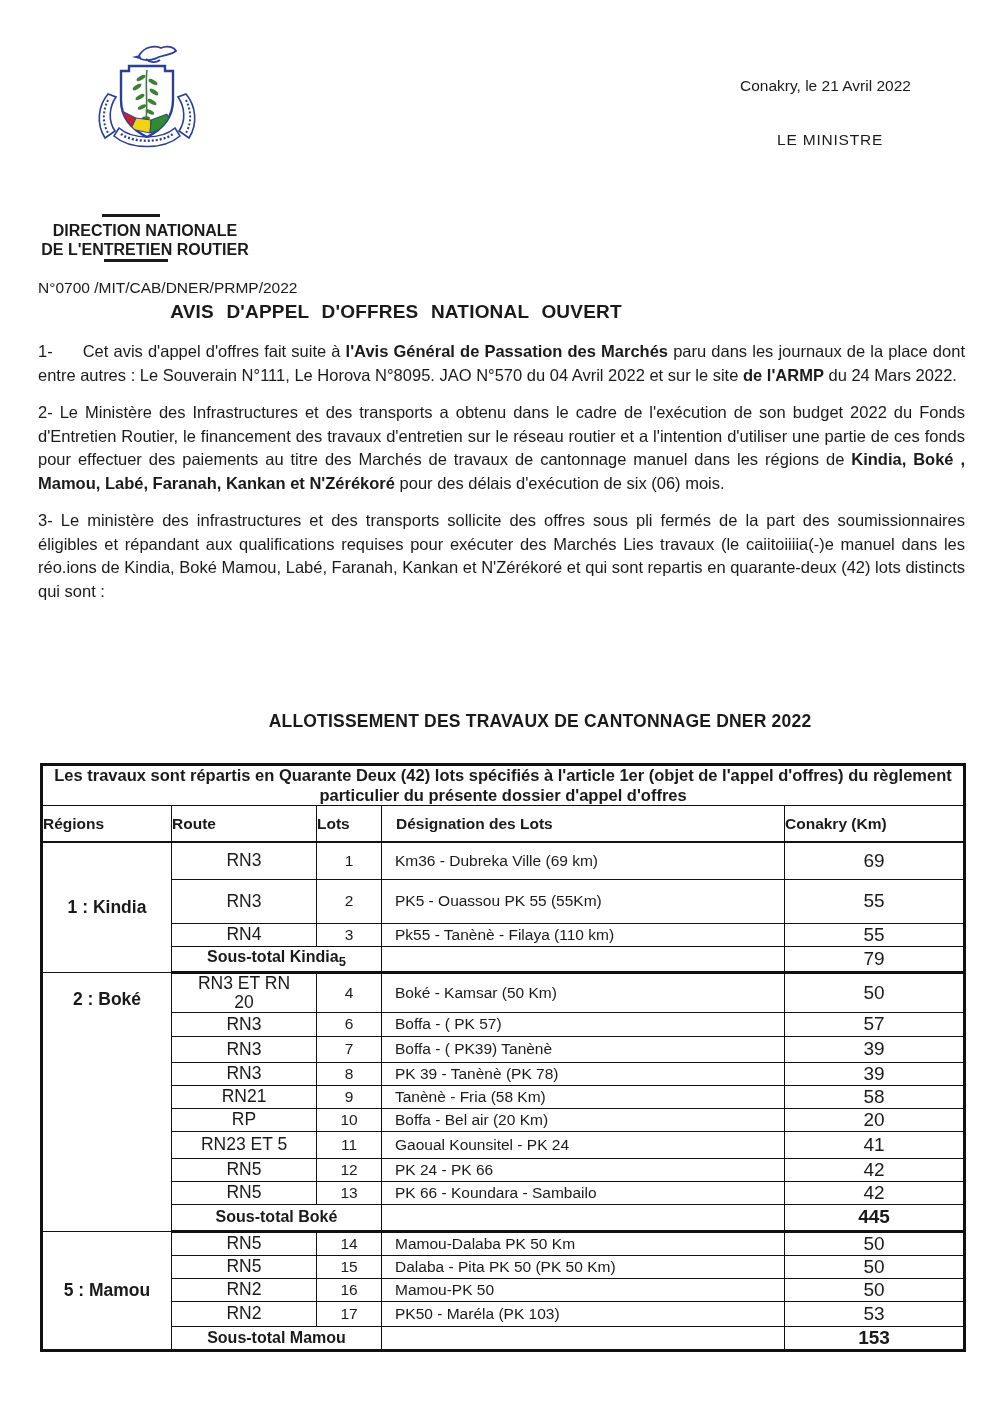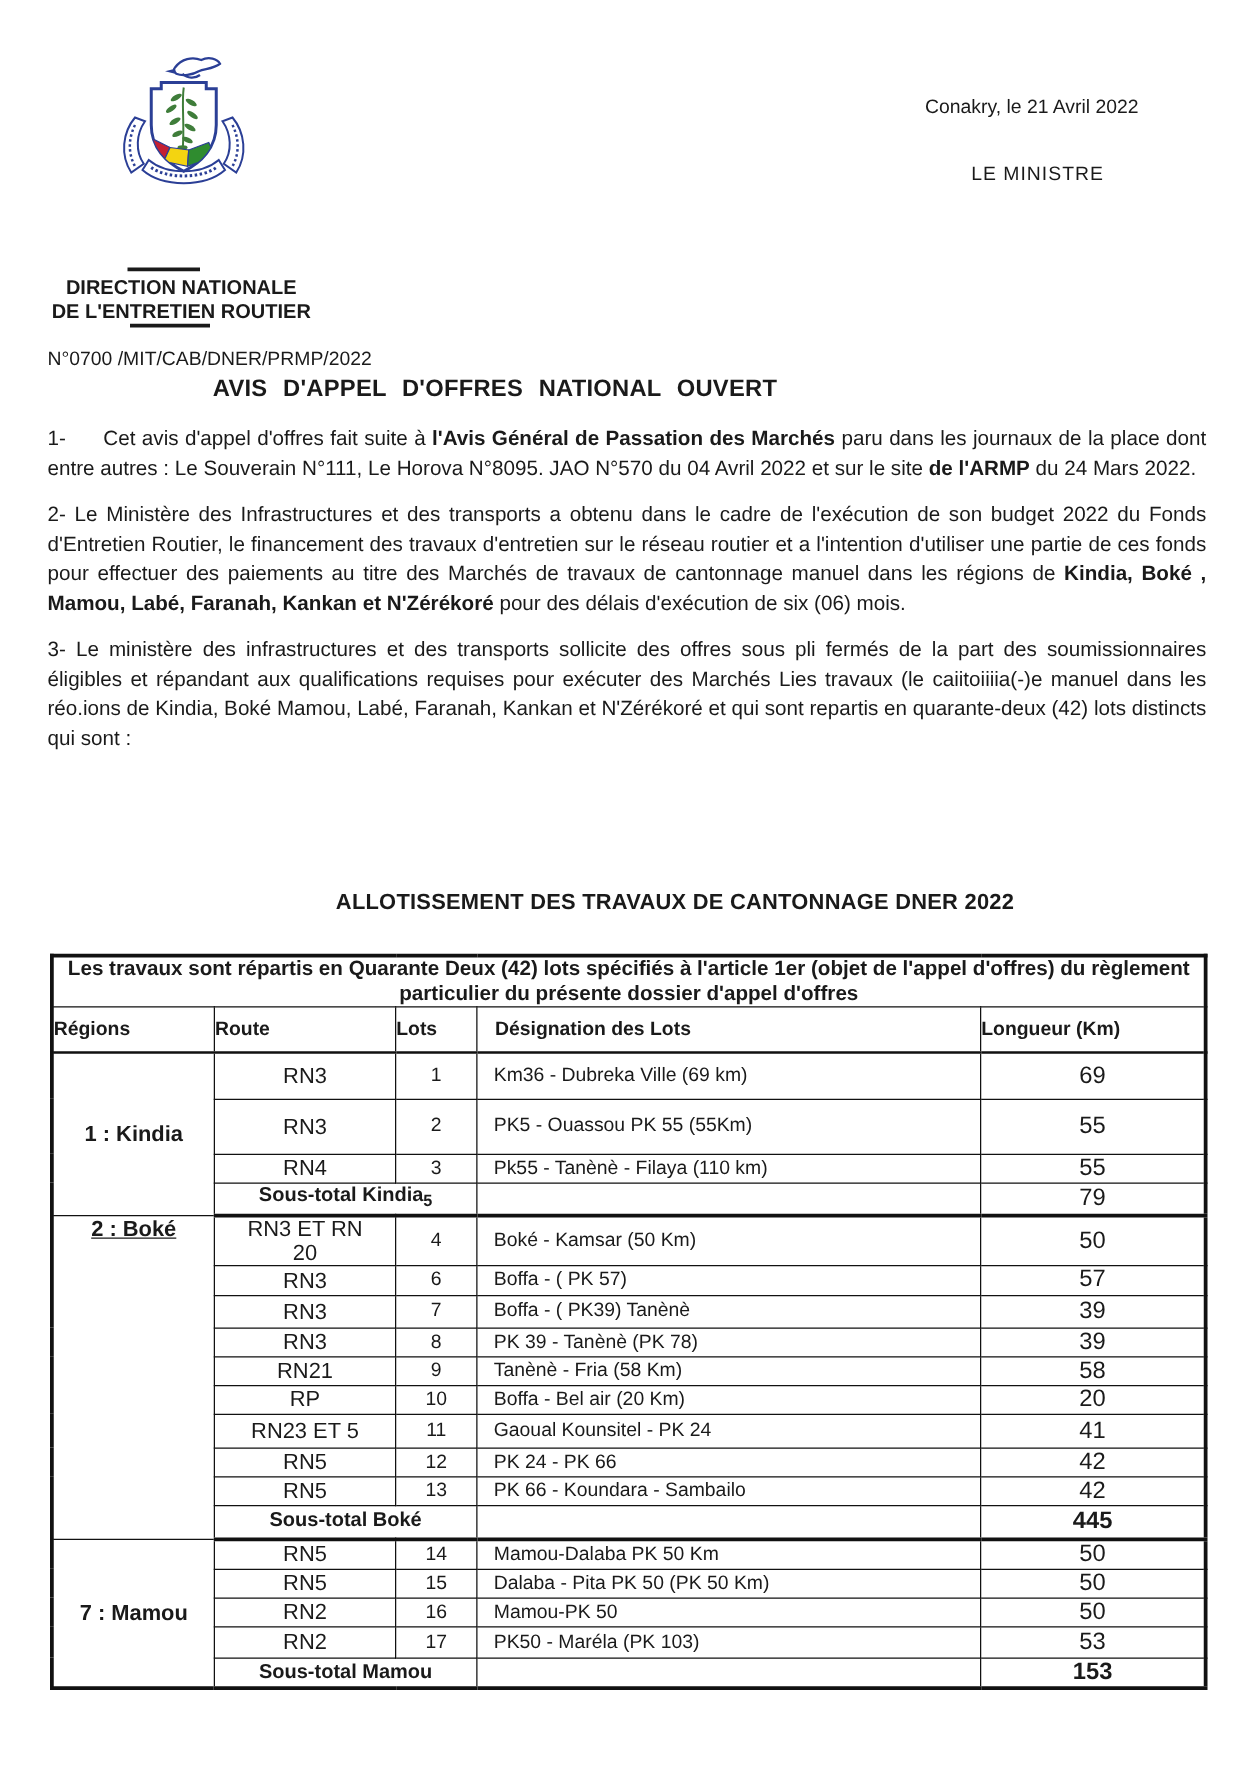--- a/index.html
+++ b/index.html
@@ -37,21 +37,21 @@
               padding:7px 14px 8px;border-bottom:2px solid var(--table-border);}
   .head-row th{font-size:15.5px;height:35px;border-bottom:2px solid var(--table-border);
               text-align:left;vertical-align:middle;}
   .head-row th.h-3{text-align:left;padding-left:14px;}
   td.route{font-size:17.5px;text-align:center;vertical-align:middle;}
   .route-inner{max-width:110px;margin:0 auto;line-height:19px;}
   td.lot{font-size:15.5px;text-align:center;vertical-align:middle;}
   td.desig{font-size:15.5px;text-align:left;padding-left:13px;vertical-align:middle;}
   td.long{font-size:19px;text-align:center;vertical-align:middle;}
   td.region{font-size:17.5px;font-weight:bold;text-align:center;vertical-align:middle;}
-  td.region.sec1{vertical-align:top;text-decoration:underline;}
+  td.region.sec1{vertical-align:top;padding-top:16px;}
   .subtotal-label{font-weight:bold;font-size:16px;text-align:center;vertical-align:middle;}
   .subtotal-label sub{font-size:13px;}
   .section-end td{border-bottom:3px solid var(--table-border);}
   .value-bold{font-weight:bold;}
 </style>
 </head>
 <body>
 
 <div class="page">
 
@@ -123,21 +123,21 @@
     </colgroup>
     <tbody id="table-body">
         <tr>
           <td class="caption-cell" colspan="5">Les travaux sont répartis en Quarante Deux (42) lots spécifiés à l'article 1er (objet  de l'appel d'offres) du règlement particulier du présente dossier d'appel  d'offres</td>
         </tr>
         <tr class="head-row">
           <th class="h-0">Régions</th>
           <th class="h-1">Route</th>
           <th class="h-2">Lots</th>
           <th class="h-3">Désignation des Lots</th>
-          <th class="h-4">Longueur (Km)</th>
+          <th class="h-4">Conakry (Km)</th>
         </tr>
         <tr style="height: 37px;">
           <td class="region sec0" rowspan="4">1 : Kindia</td>
           <td class="route">
             <div class="route-inner">RN3</div>
           </td>
           <td class="lot">1</td>
           <td class="desig">Km36 - Dubreka Ville (69 km)</td>
           <td class="long">69</td>
         </tr>
@@ -234,21 +234,21 @@
           <td class="lot">13</td>
           <td class="desig">PK 66 - Koundara - Sambailo</td>
           <td class="long">42</td>
         </tr>
         <tr class="section-end" style="height: 27px; margin-top: 20px;">
           <td class="subtotal-label" colspan="2">Sous-total Boké</td>
           <td class="desig"></td>
           <td class="long value-bold">445</td>
         </tr>
         <tr style="height: 22px;">
-          <td class="region sec2" rowspan="5">7 : Mamou</td>
+          <td class="region sec2" rowspan="5">5 : Mamou</td>
           <td class="route">
             <div class="route-inner">RN5</div>
           </td>
           <td class="lot">14</td>
           <td class="desig">Mamou-Dalaba PK 50 Km</td>
           <td class="long">50</td>
         </tr>
         <tr style="height: 20px;">
           <td class="route">
             <div class="route-inner">RN5</div>

